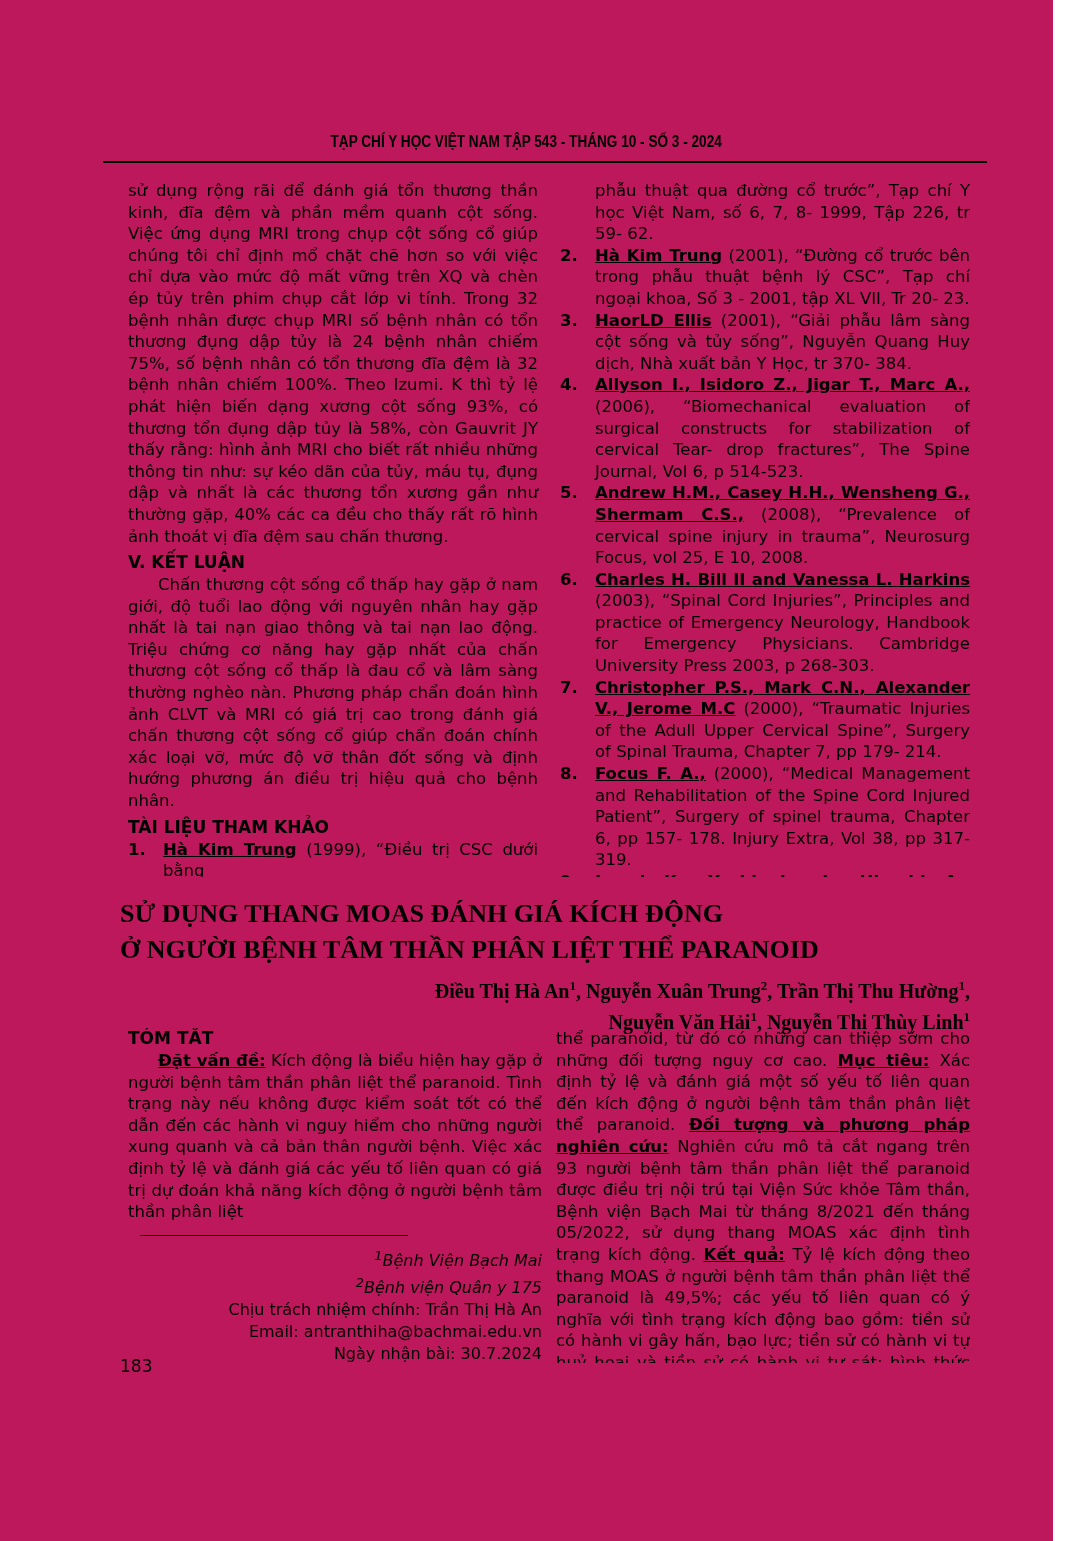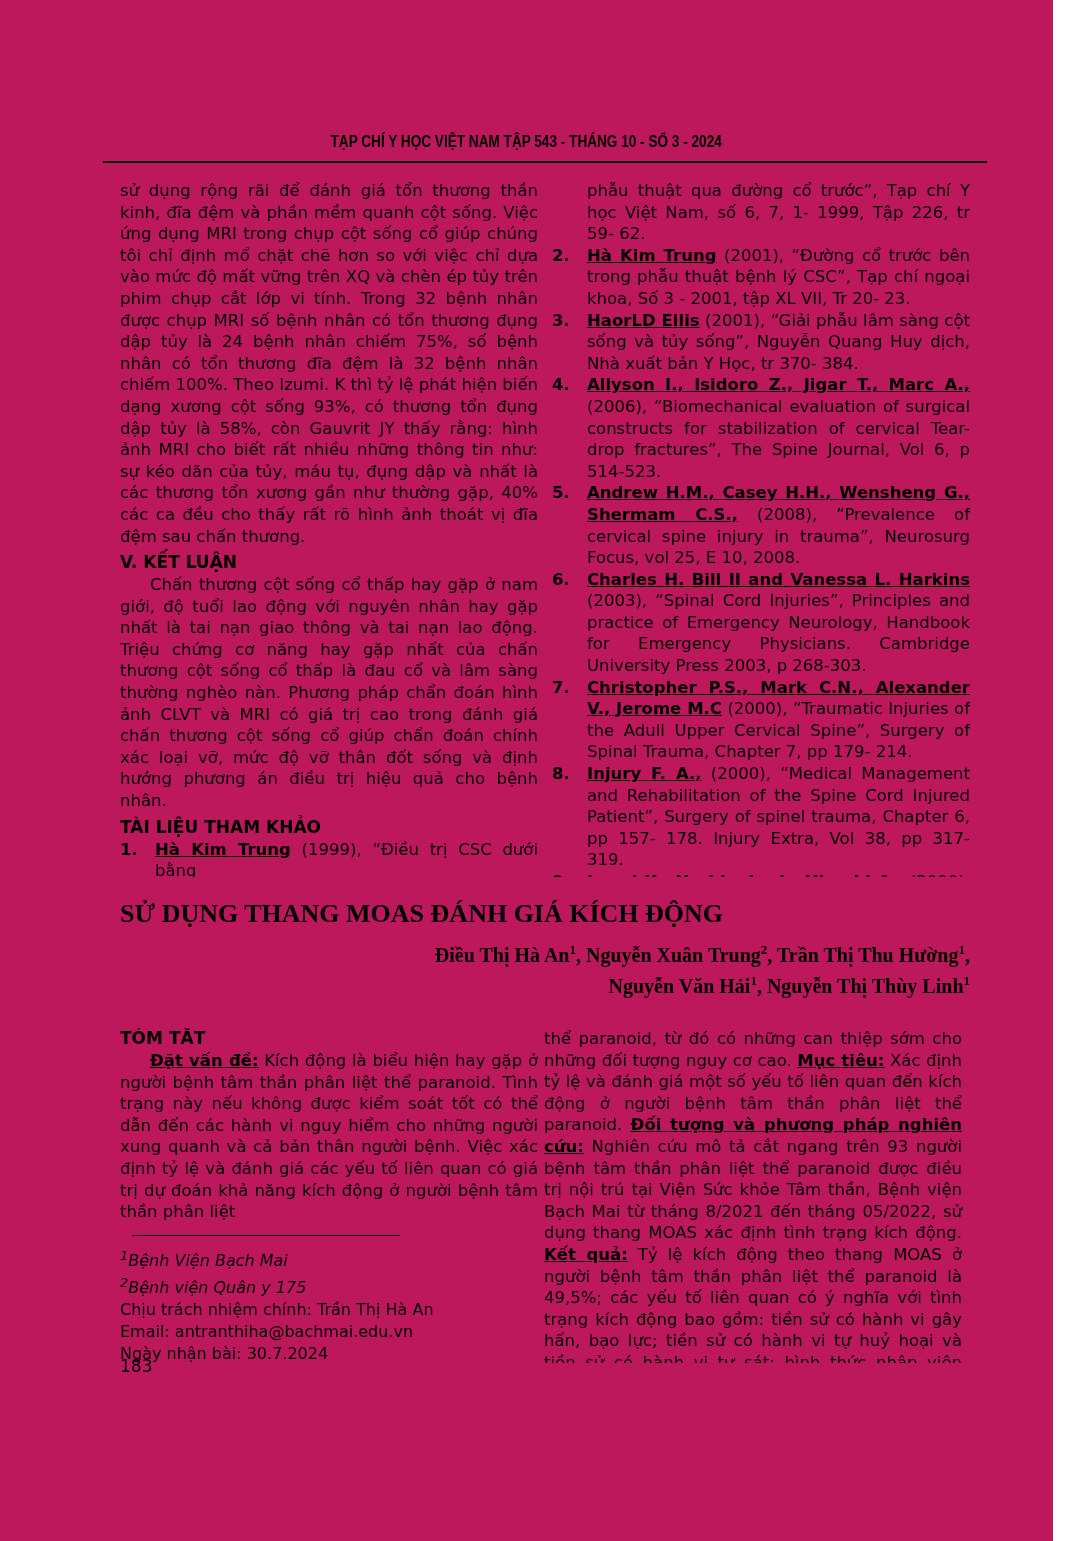--- a/index.html
+++ b/index.html
@@ -21,21 +21,21 @@
   .running-head .squeeze { display:inline-block; transform:scaleX(0.85); transform-origin:center; }
   .head-rule {
     position:absolute; top:161px; left:103px; width:884px;
     border-top:2px solid #000;
   }
   
   .art1-cols {
     position:absolute; top:180px; left:120px; width:850px; height:697px;
     display:flex; gap:14px; overflow:hidden;
   }
-  .col { width:418px; }
+  .col { width:418px;margin-left:8px; }
   .body-text {
     font-size:16.5px; line-height:21.6px; text-align:justify;
   }
   .sec-heading {
     font-size:17px; font-weight:bold; margin-top:5px; margin-bottom:2px;
     font-family:"DejaVu Sans", sans-serif;
   }
   .indent { text-indent:30px; }
   .ref {
     position:relative; padding-left:35px;
@@ -61,21 +61,21 @@
   .a2-authors sup, .fn sup { font-size:13px; }
   
   .art2-cols {
     position:absolute; top:1028px; left:120px; width:850px; height:335px;
     display:flex; gap:6px; overflow:hidden;
   }
   .abstract-heading { font-size:17px; font-weight:bold; margin-bottom:2px; }
   
   .footnote-block { margin-top:12px; }
   .fn-rule { width:268px; margin-left:12px; border-top:1.5px solid #000; margin-bottom:9px; }
-  .fn { font-size:16px; line-height:22px; }
+  .fn { font-size:16px; line-height:22px;text-align:right; }
   .fn.it { font-style:italic; }
   
   .page-num {
     position:absolute; top:1356px; left:120px; width:845px;
     text-align:left; font-size:17px;
   }
 </style>
 </head>
 <body>
 
@@ -92,52 +92,53 @@
       <p class="body-text">sử dụng rộng rãi để đánh giá tổn thương thần kinh, đĩa đệm và phần mềm quanh cột sống. Việc ứng dụng MRI trong chụp cột sống cổ giúp chúng tôi chỉ định mổ chặt chẽ hơn so với việc chỉ dựa vào mức độ mất vững trên XQ và chèn ép tủy trên phim chụp cắt lớp vi tính. Trong 32 bệnh nhân được chụp MRI số bệnh nhân có tổn thương đụng dập tủy là 24 bệnh nhân chiếm 75%, số bệnh nhân có tổn thương đĩa đệm là 32 bệnh nhân chiếm 100%. Theo Izumi. K thì tỷ lệ phát hiện biến dạng xương cột sống 93%, có thương tổn đụng dập tủy là 58%, còn Gauvrit JY thấy rằng: hình ảnh MRI cho biết rất nhiều những thông tin như: sự kéo dãn của tủy, máu tụ, đụng dập và nhất là các thương tổn xương gần như thường gặp, 40% các ca đều cho thấy rất rõ hình ảnh thoát vị đĩa đệm sau chấn thương.</p>
       <div class="sec-heading">V. KẾT LUẬN</div>
       <p class="body-text indent">Chấn thương cột sống cổ thấp hay gặp ở nam giới, độ tuổi lao động với nguyên nhân hay gặp nhất là tai nạn giao thông và tai nạn lao động. Triệu chứng cơ năng hay gặp nhất của chấn thương cột sống cổ thấp là đau cổ và lâm sàng thường nghèo nàn. Phương pháp chẩn đoán hình ảnh CLVT và MRI có giá trị cao trong đánh giá chấn thương cột sống cổ giúp chẩn đoán chính xác loại vỡ, mức độ vỡ thân đốt sống và định hướng phương án điều trị hiệu quả cho bệnh nhân.</p>
       <div class="sec-heading">TÀI LIỆU THAM KHẢO</div>
       <div class="ref">
         <span class="num">1.</span><span class="refb">Hà Kim Trung</span><span> (1999), “Điều trị CSC dưới bằng</span>
       </div>
     </div>
 
     <div class="col">
-      <div class="ref-cont">phẫu thuật qua đường cổ trước”, Tạp chí Y học Việt Nam, số 6, 7, 1- 1999, Tập 226, tr 59- 62.</div>
+      <div class="ref-cont">phẫu thuật qua đường cổ trước”, Tạp chí Y học Việt Nam, số 6, 7, 8- 1999, Tập 226, tr 59- 62.</div>
       <div class="ref">
         <span class="num">2.</span><span class="refb">Hà Kim Trung</span><span> (2001), “Đường cổ trước bên trong phẫu thuật bệnh lý CSC”, Tạp chí ngoại khoa, Số 3 - 2001, tập XL VII, Tr 20- 23.</span>
       </div>
       <div class="ref">
         <span class="num">3.</span><span class="refb">HaorLD Ellis</span><span> (2001), “Giải phẫu lâm sàng cột sống và tủy sống”, Nguyễn Quang Huy dịch, Nhà xuất bản Y Học, tr 370- 384.</span>
       </div>
       <div class="ref">
         <span class="num">4.</span><span class="refb">Allyson I., Isidoro Z., Jigar T., Marc A.,</span><span> (2006), “Biomechanical evaluation of surgical constructs for stabilization of cervical Tear- drop fractures”, The Spine Journal, Vol 6, p 514-523.</span>
       </div>
       <div class="ref">
         <span class="num">5.</span><span class="refb">Andrew H.M., Casey H.H., Wensheng G., Shermam C.S.,</span><span> (2008), “Prevalence of cervical spine injury in trauma”, Neurosurg Focus, vol 25, E 10, 2008.</span>
       </div>
       <div class="ref">
         <span class="num">6.</span><span class="refb">Charles H. Bill II and Vanessa L. Harkins</span><span> (2003), “Spinal Cord Injuries”, Principles and practice of Emergency Neurology, Handbook for Emergency Physicians. Cambridge University Press 2003, p 268-303.</span>
       </div>
       <div class="ref">
         <span class="num">7.</span><span class="refb">Christopher P.S., Mark C.N., Alexander V., Jerome M.C</span><span> (2000), “Traumatic Injuries of the Adull Upper Cervical Spine”, Surgery of Spinal Trauma, Chapter 7, pp 179- 214.</span>
       </div>
       <div class="ref">
-        <span class="num">8.</span><span class="refb">Injury F. A.,</span><span> (2000), “Medical Management and Rehabilitation of the Spine Cord Injured Patient”, Surgery of spinel trauma, Chapter 6, pp 157- 178. Injury Extra, Vol 38, pp 317- 319.</span>
+        <span class="num">8.</span><span class="refb">Focus F. A.,</span><span> (2000), “Medical Management and Rehabilitation of the Spine Cord Injured Patient”, Surgery of spinel trauma, Chapter 6, pp 157- 178. Injury Extra, Vol 38, pp 317- 319.</span>
       </div>
       <div class="ref">
         <span class="num">9.</span><span class="refb">Izumi K., Yoshinobu I., Hiroshi A.,</span><span> (2000), “Acute cervical cord injury without fracture or dislocation of the spine colunmn”, J Neurourg: Spine, Vol 93, pp 15- 20.</span>
       </div>
 
     </div>
   </div>
 
   <div class="title-block">
     <div class="a2-title">
       <div>SỬ DỤNG THANG MOAS ĐÁNH GIÁ KÍCH ĐỘNG</div>
+      <div>Ở NGƯỜI BỆNH TÂM THẦN PHÂN LIỆT THỂ PARANOID</div>
     </div>
     <div class="a2-authors">
       <div><span>Điều Thị Hà An</span><sup>1</sup><span>, </span><span>Nguyễn Xuân Trung</span><sup>2</sup><span>, </span><span>Trần Thị Thu Hường</span><sup>1</sup><span>,</span></div>
       <div><span>Nguyễn Văn Hải</span><sup>1</sup><span>, </span><span>Nguyễn Thị Thùy Linh</span><sup>1</sup></div>
     </div>
   </div>
 
   <div class="art2-cols">
 
     <div class="col">

